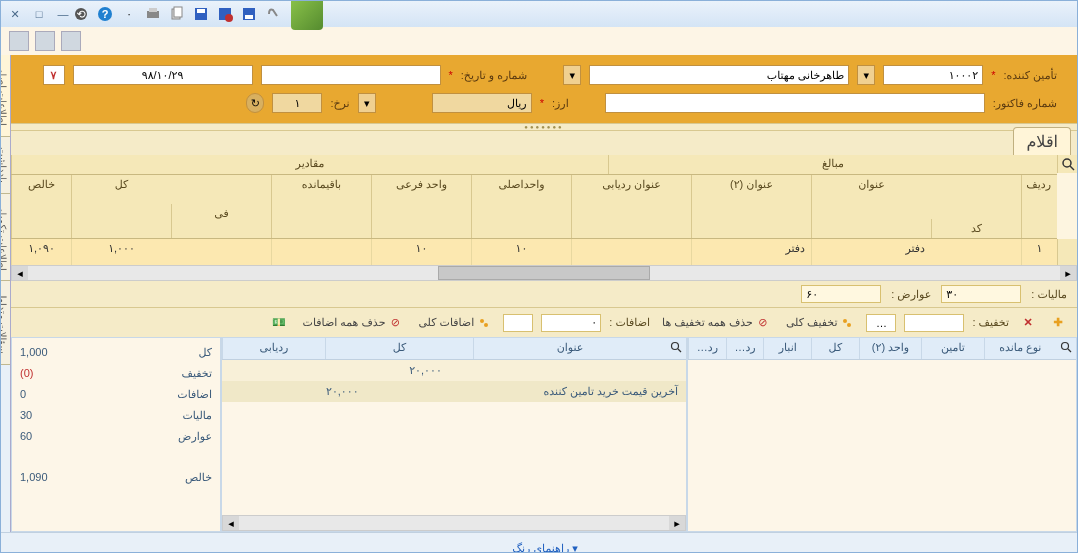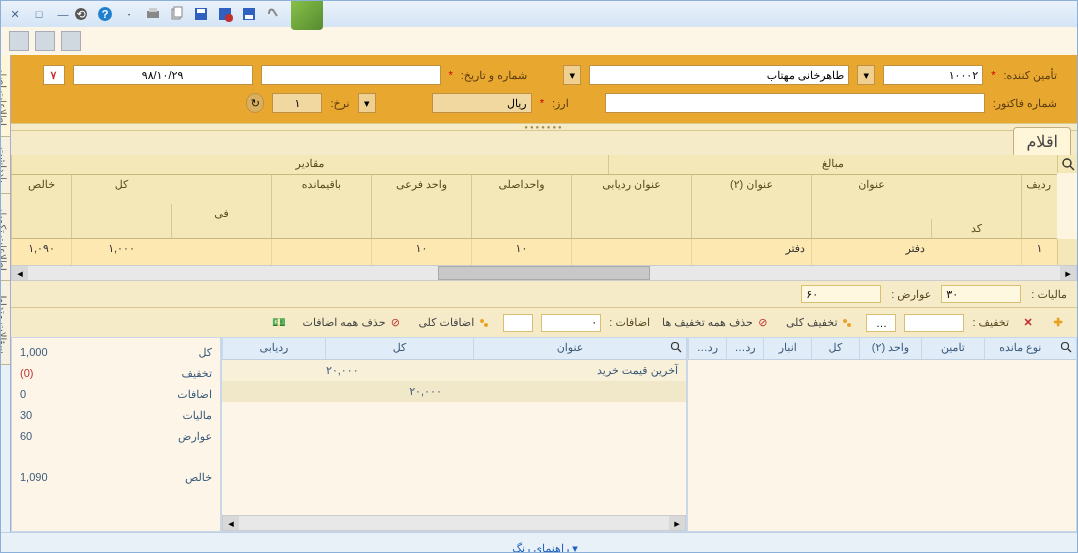--- a/index.html
+++ b/index.html
@@ -314,25 +314,25 @@
                   <circle cx="5" cy="5" r="3.5" stroke="#333" fill="none" stroke-width="1.2"></circle>
                   <line x1="8" y1="8" x2="11" y2="11" stroke="#333" stroke-width="1.2"></line>
                 </svg>
             </div>
             <div class="ph" style="flex:2">عنوان</div>
             <div class="ph" style="flex:1.5">کل</div>
             <div class="ph" style="flex:1">ردیابی</div>
           </div>
           <div class="panel-body">
             <div class="panel-row" style="background:#f8f0d8">
-              <div class="pr-label" style="flex:2">آخرین قیمت خرید</div>
               <div class="pr-val" style="flex:1.5">۲۰,۰۰۰</div>
               <div style="flex:1"></div>
             </div>
             <div class="panel-row" style="background:#f0e8c8">
+              <div class="pr-label" style="flex:2">آخرین قیمت خرید تامین کننده</div>
               <div class="pr-val" style="flex:1.5">۲۰,۰۰۰</div>
               <div style="flex:1"></div>
             </div>
           </div>
           <div class="hscroll">
             <div class="hscroll-arrow right">▸</div>
             <div class="hscroll-arrow left">◂</div>
           </div>
         </div>
 

